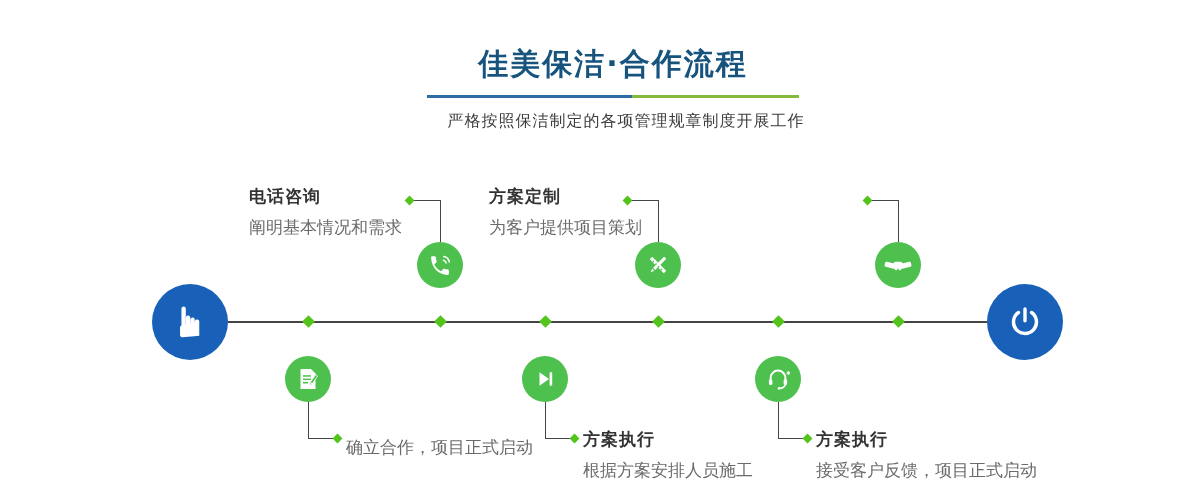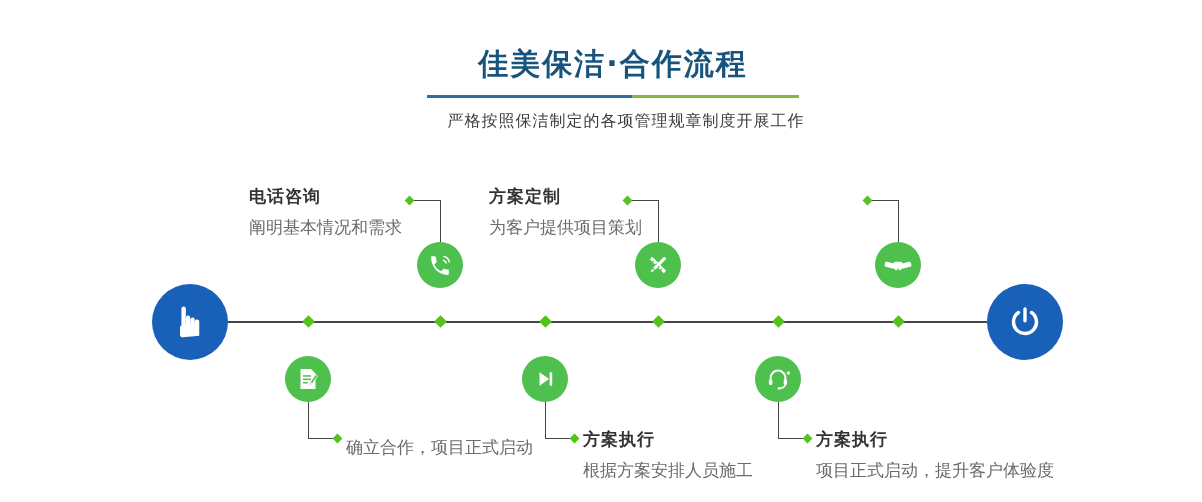--- a/index.html
+++ b/index.html
@@ -176,17 +176,17 @@
         <path d="M18.8 17.6a6.5 6.5 0 0 1-5.2 3.1" fill="none" stroke="#fff" stroke-width="1.5"></path>
         <circle cx="13" cy="20.7" r="1.3" fill="#fff"></circle>
         <path d="M20 6.4h3.2M21.6 4.8V8" stroke="#fff" stroke-width="1.4"></path>
       </svg>
     </div>
     <span class="vline" style="left:778px;top:402px;height:36px"></span>
     <span class="hline" style="left:778px;top:438px;width:26px"></span>
     <span class="dot" style="left:804px;top:435px"></span>
     <div class="label" style="left:816px;top:428px">
       <div class="step-title">方案执行</div>
-      <div class="step-desc">项目正式启动，提升客户体验度</div>
+      <div class="step-desc">接受客户反馈，项目正式启动</div>
     </div>
   </div>
 
 </div>
 
 </body></html>

